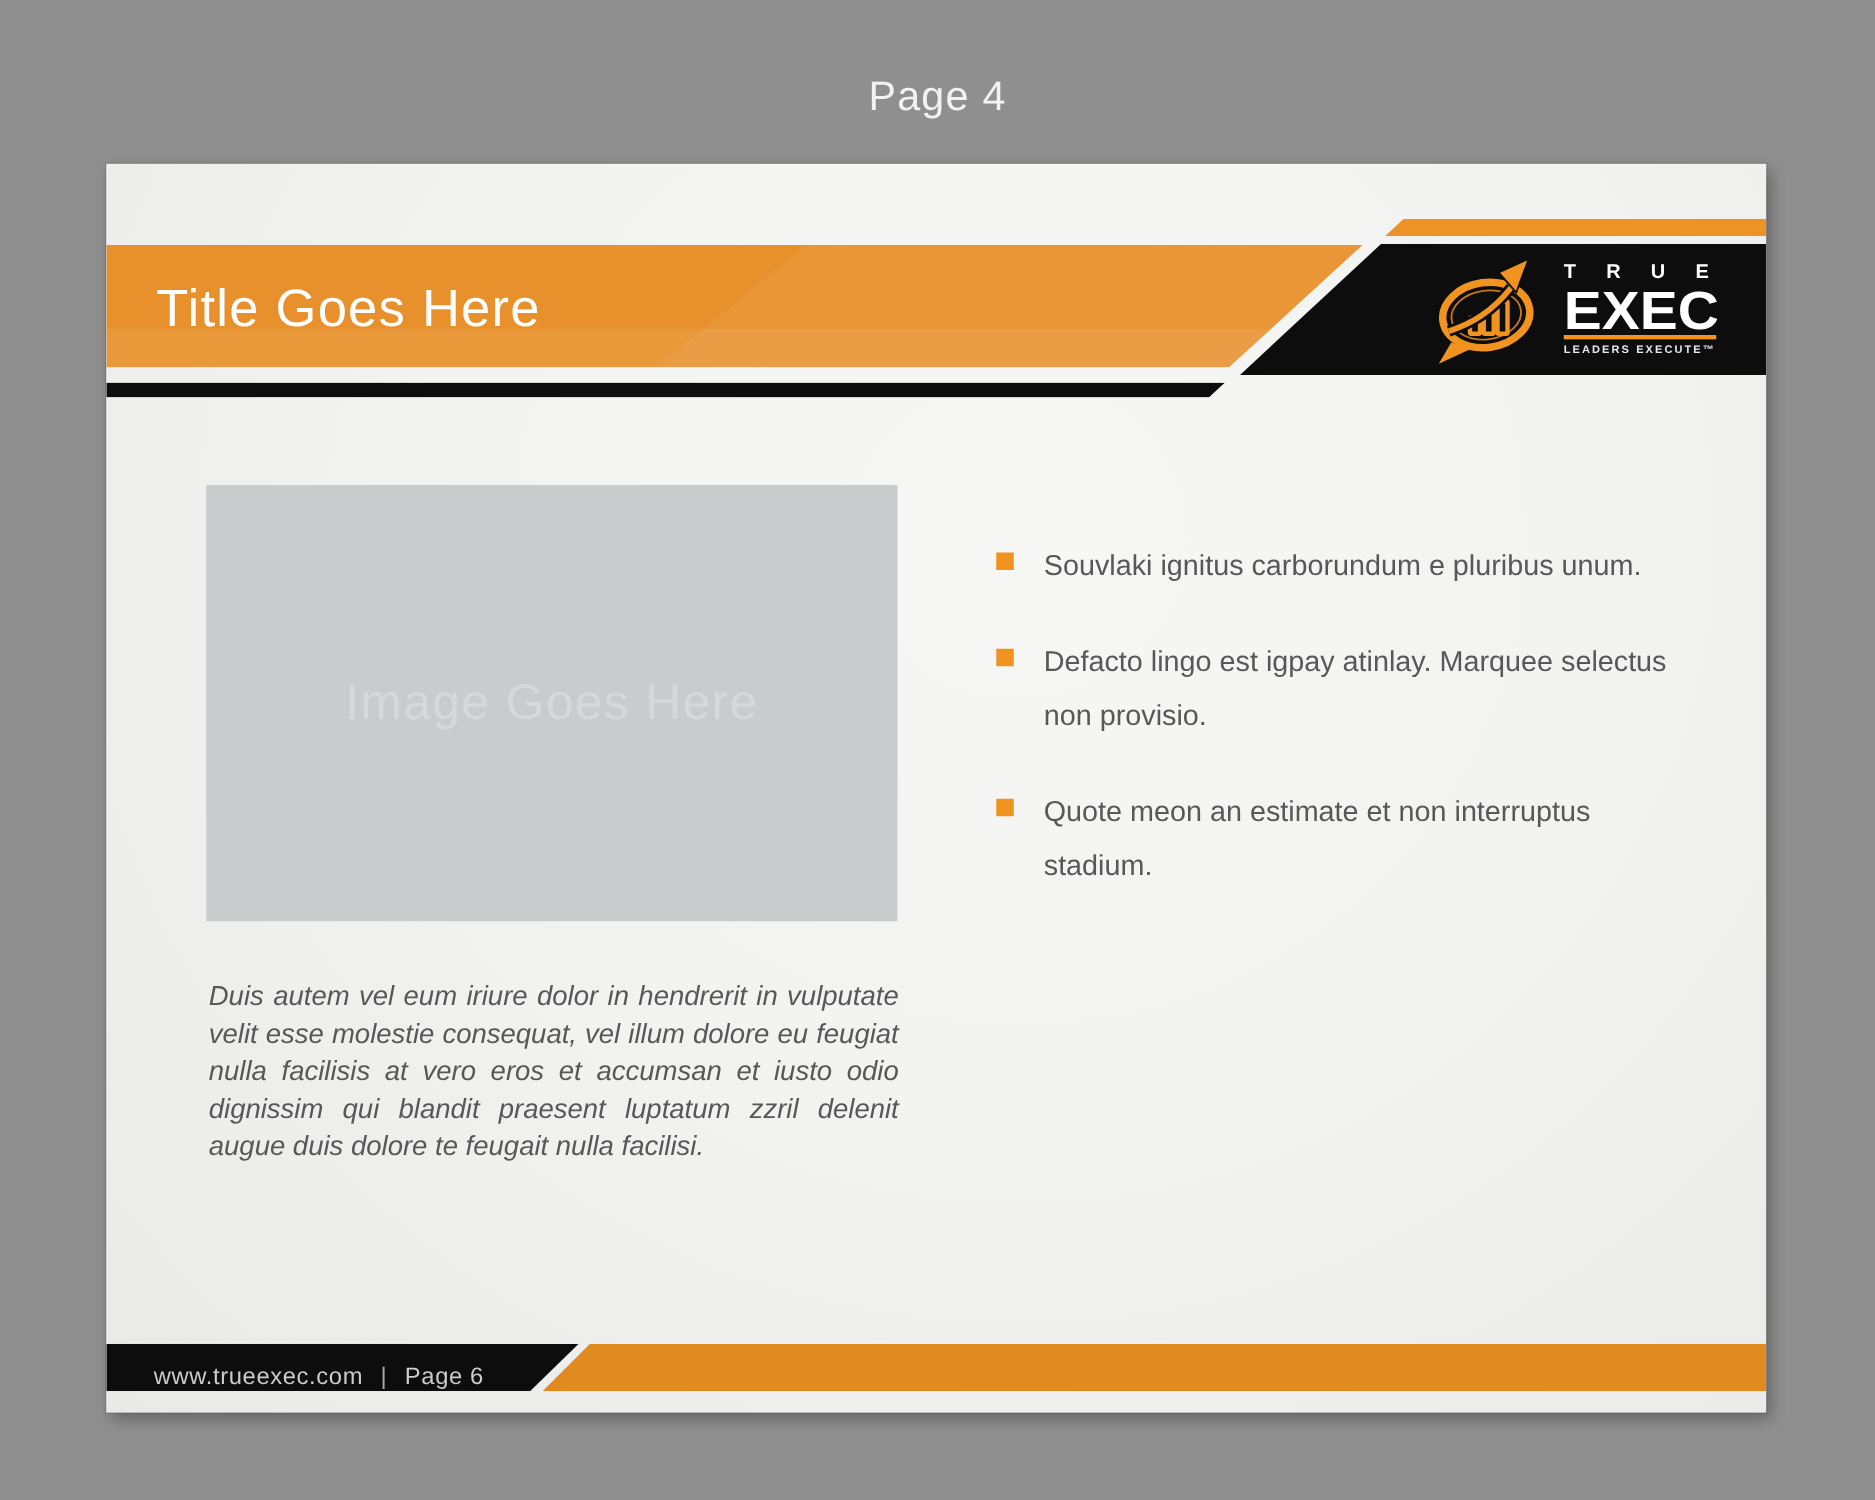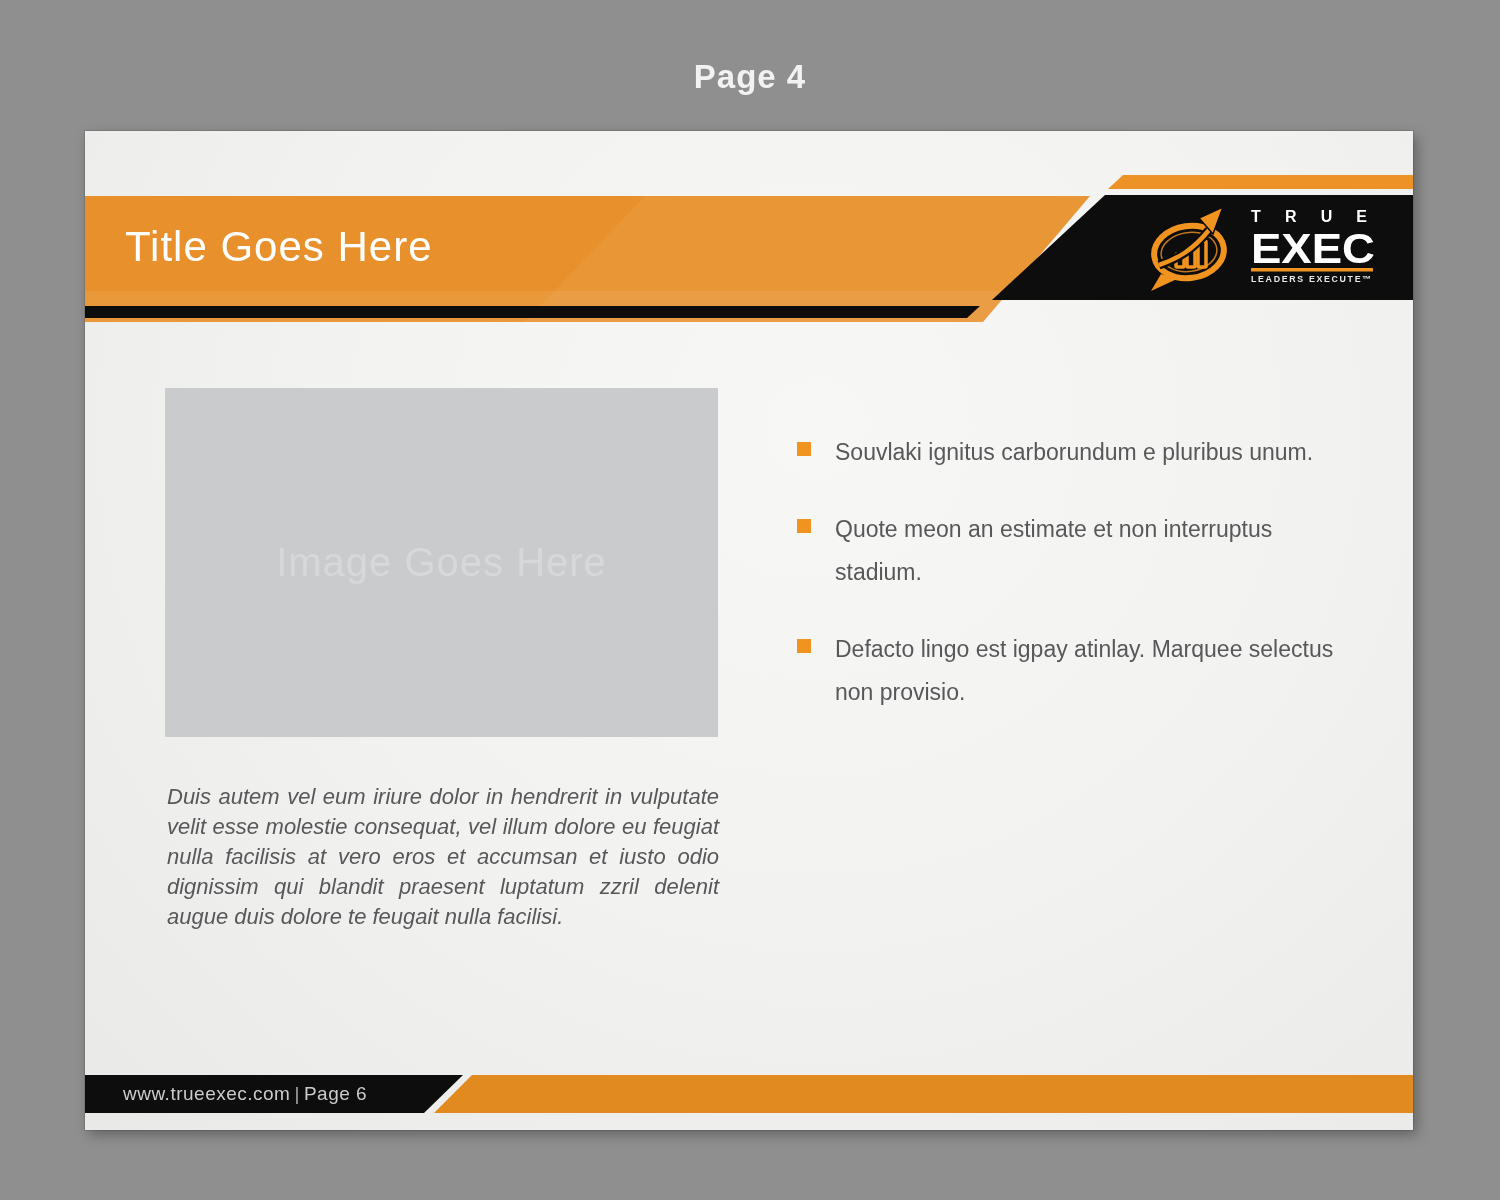--- a/index.html
+++ b/index.html
@@ -8,34 +8,34 @@
     background:#8f8f8f;
     font-family:"Liberation Sans", sans-serif;
     position:relative;overflow:hidden;
   }
   #screen{position:absolute;inset:0;}
 
   
   .page-label{
     position:absolute;top:58px;left:0;width:100%;
     text-align:center;
-    font-size:33px;font-weight:700;letter-spacing:1px;
+    font-size:33px;font-weight:400;letter-spacing:1px;
     color:#f2f2f2;
   }
 
   
   .slide{
     position:absolute;left:85px;top:131px;width:1328px;height:999px;
     background:radial-gradient(ellipse at 55% 30%, #f7f7f6 0%, #f2f2f1 50%, #e9e9e8 100%);
     box-shadow:0 0 0 1px rgba(0,0,0,0.10), 4px 5px 12px rgba(0,0,0,0.30);
   }
 
   
   .band-orange{
-    position:absolute;left:0;top:65px;width:100%;height:126px;
+    position:absolute;left:0;top:65px;width:100%;height:98px;
     background:#e8912c;
     clip-path:polygon(0 0, 1005px 0, 898px 100%, 0 100%);
   }
   .band-facet-a{
     position:absolute;inset:0;
     background:rgba(255,255,255,0.05);
     clip-path:polygon(560px 0, 1005px 0, 898px 100%, 440px 100%);
   }
   .band-facet-b{
     position:absolute;left:0;right:0;bottom:0;height:31px;
@@ -104,21 +104,21 @@
     background:#0d0d0d;
     clip-path:polygon(0 0, 378px 0, 339px 100%, 0 100%);
   }
   .footer-orange{
     position:absolute;left:0;top:944px;width:100%;height:38px;
     background:#e18a1f;
     clip-path:polygon(387px 0, 100% 0, 100% 100%, 349px 100%);
   }
   .footer-text{
     position:absolute;left:38px;top:0;height:100%;
-    display:flex;align-items:center;gap:4px;
+    display:flex;align-items:flex-end;gap:14px;
     font-size:19px;letter-spacing:0.5px;color:#cbcbcb;
   }
   .footer-sep{color:#a9a9a9;}
 </style>
 </head>
 <body>
 
 <div id="screen">
 
   <div class="page-label">Page 4</div>
@@ -165,25 +165,25 @@
 
     <p class="body-par">Duis autem vel eum iriure dolor in hendrerit in vulputate velit esse molestie consequat, vel illum dolore eu feugiat nulla facilisis at vero eros et accumsan et iusto odio dignissim qui blandit praesent luptatum zzril delenit augue duis dolore te feugait nulla facilisi.</p>
 
     <ul class="bullets">
       <li>
         <span class="bullet-sq"></span>
         <span class="bullet-text">Souvlaki ignitus carborundum e pluribus unum.</span>
       </li>
       <li>
         <span class="bullet-sq"></span>
-        <span class="bullet-text">Quote meon an estimate et non interruptus stadium.</span>
+        <span class="bullet-text">Defacto lingo est igpay atinlay. Marquee selectus non provisio.</span>
       </li>
       <li>
         <span class="bullet-sq"></span>
-        <span class="bullet-text">Defacto lingo est igpay atinlay. Marquee selectus non provisio.</span>
+        <span class="bullet-text">Quote meon an estimate et non interruptus stadium.</span>
       </li>
     </ul>
 
     <div class="footer-orange"></div>
     <div class="footer-black">
       <div class="footer-text">
         <span>www.trueexec.com</span>
         <span class="footer-sep">|</span>
         <span>Page 6</span>
       </div>

